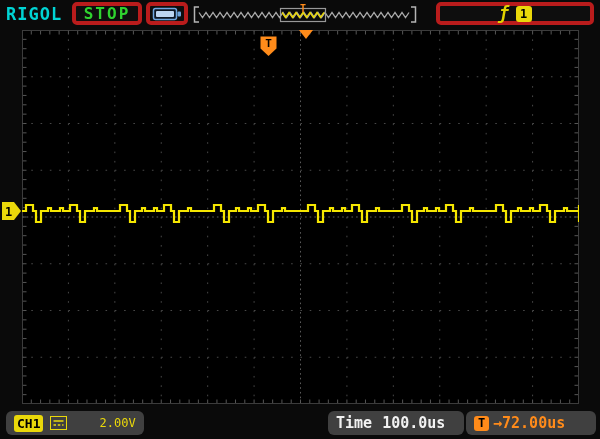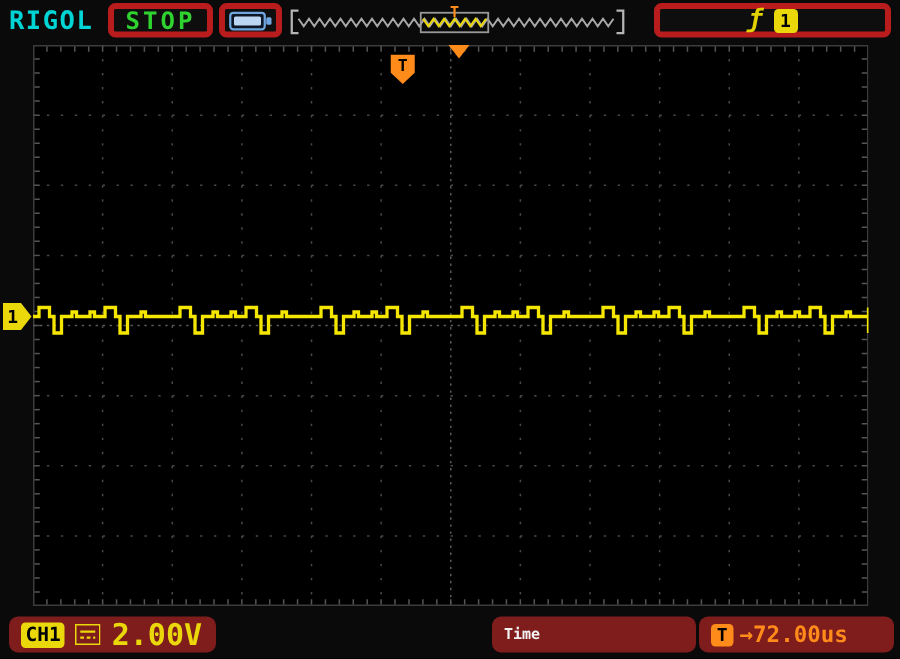--- a/index.html
+++ b/index.html
@@ -27,27 +27,27 @@
   .grat { position:absolute; left:22px; top:30px; width:557px; height:374px; background:#000; }
   .tri  { position:absolute; left:277px; top:0; width:0; height:0;
           border-left:7px solid transparent; border-right:7px solid transparent;
           border-top:9px solid #ff8b1a; }
   .tflag { position:absolute; left:238px; top:6px; }
   .ch1mark { position:absolute; left:-20px; top:172px; }
   .grat > .gsvg { position:absolute; left:0; top:0; }
 
   
   .ftr { position:absolute; left:0; top:406px; width:600px; height:33px; background:#0a0a0a; }
-  .fbadge { position:absolute; top:5px; height:24px; background:#7f1d1d; border-radius:6px;
+  .fbadge { position:absolute; top:5px; height:24px; background:#404040; border-radius:6px;
             display:flex; align-items:center; padding:0 8px; gap:7px; }
   .chb { left:6px; width:138px; }
   .chchip { background:#ead80a; font-size:13px; padding:1px 3px; }
-  .scale { color:#ead80a; font-size:20px; font-weight:bold; }
+  .scale { color:#ead80a; font-size:12px; font-weight:normal;margin-left:25px; }
   .timeb { left:328px; width:136px; gap:10px; }
-  .timeb span { color:#f2f2f2; font-size:10px; font-weight:bold; }
+  .timeb span { color:#f2f2f2; font-size:15px; font-weight:bold; }
   .offb { left:466px; width:130px; gap:4px; }
   .tchip { width:15px; height:15px; background:#ff8b1a; font-size:12px; }
   .offv { color:#ff8b1a; font-size:15px; font-weight:bold; }
 </style>
 </head>
 <body>
 
 <div class="scope">
 
   <div class="hdr">
@@ -321,20 +321,21 @@
       <svg width="17" height="14">
         <rect x="0.5" y="0.5" width="16" height="13" fill="none" stroke="#ead80a" stroke-width="1"></rect>
         <line x1="3.5" y1="5" x2="13.5" y2="5" stroke="#ead80a" stroke-width="1.5"></line>
         <line x1="3.5" y1="9" x2="13.5" y2="9" stroke="#ead80a" stroke-width="1.5" stroke-dasharray="2.5 1.8"></line>
       </svg>
       <span class="scale">2.00V</span>
     </div>
 
     <div class="fbadge timeb">
       <span>Time</span>
+      <span>100.0us</span>
     </div>
 
     <div class="fbadge offb">
       <span class="chip tchip">T</span>
       <span class="offv">→72.00us</span>
     </div>
   </div>
 </div>
 
 </body></html>

